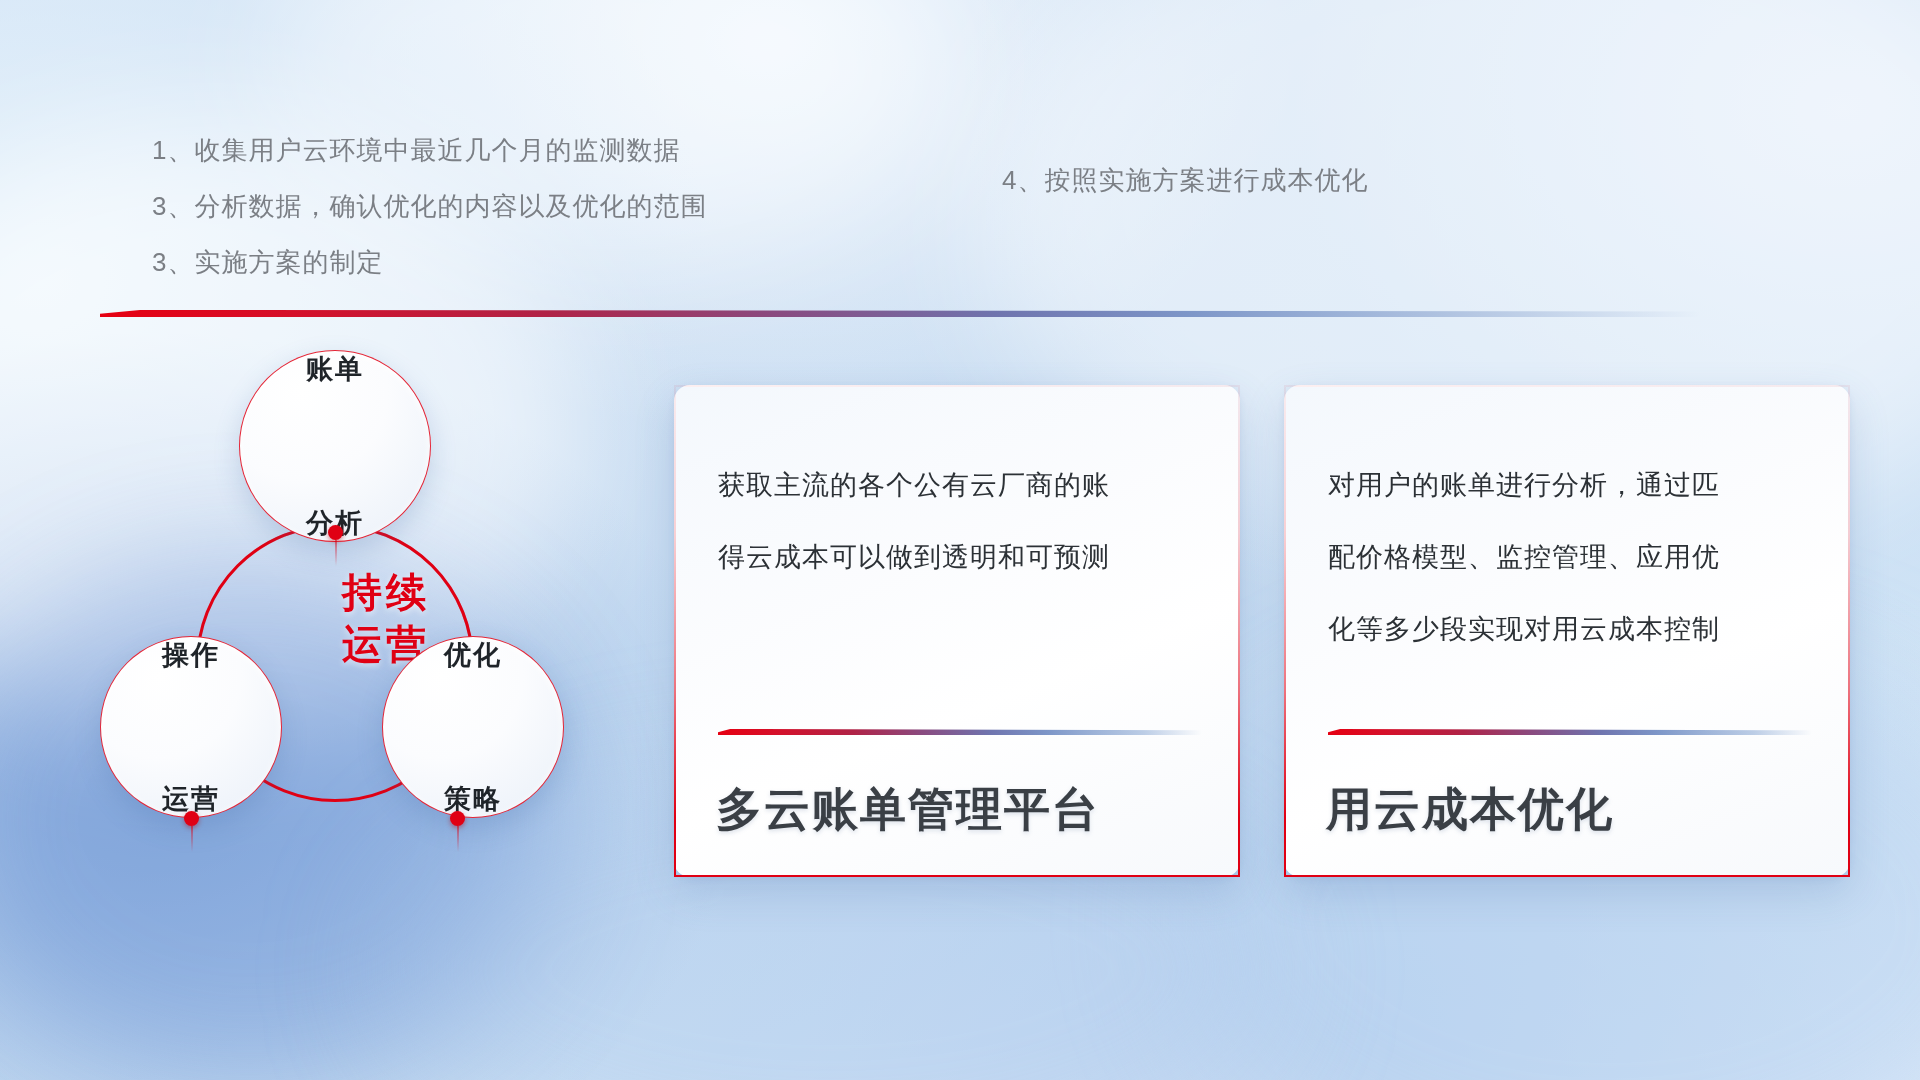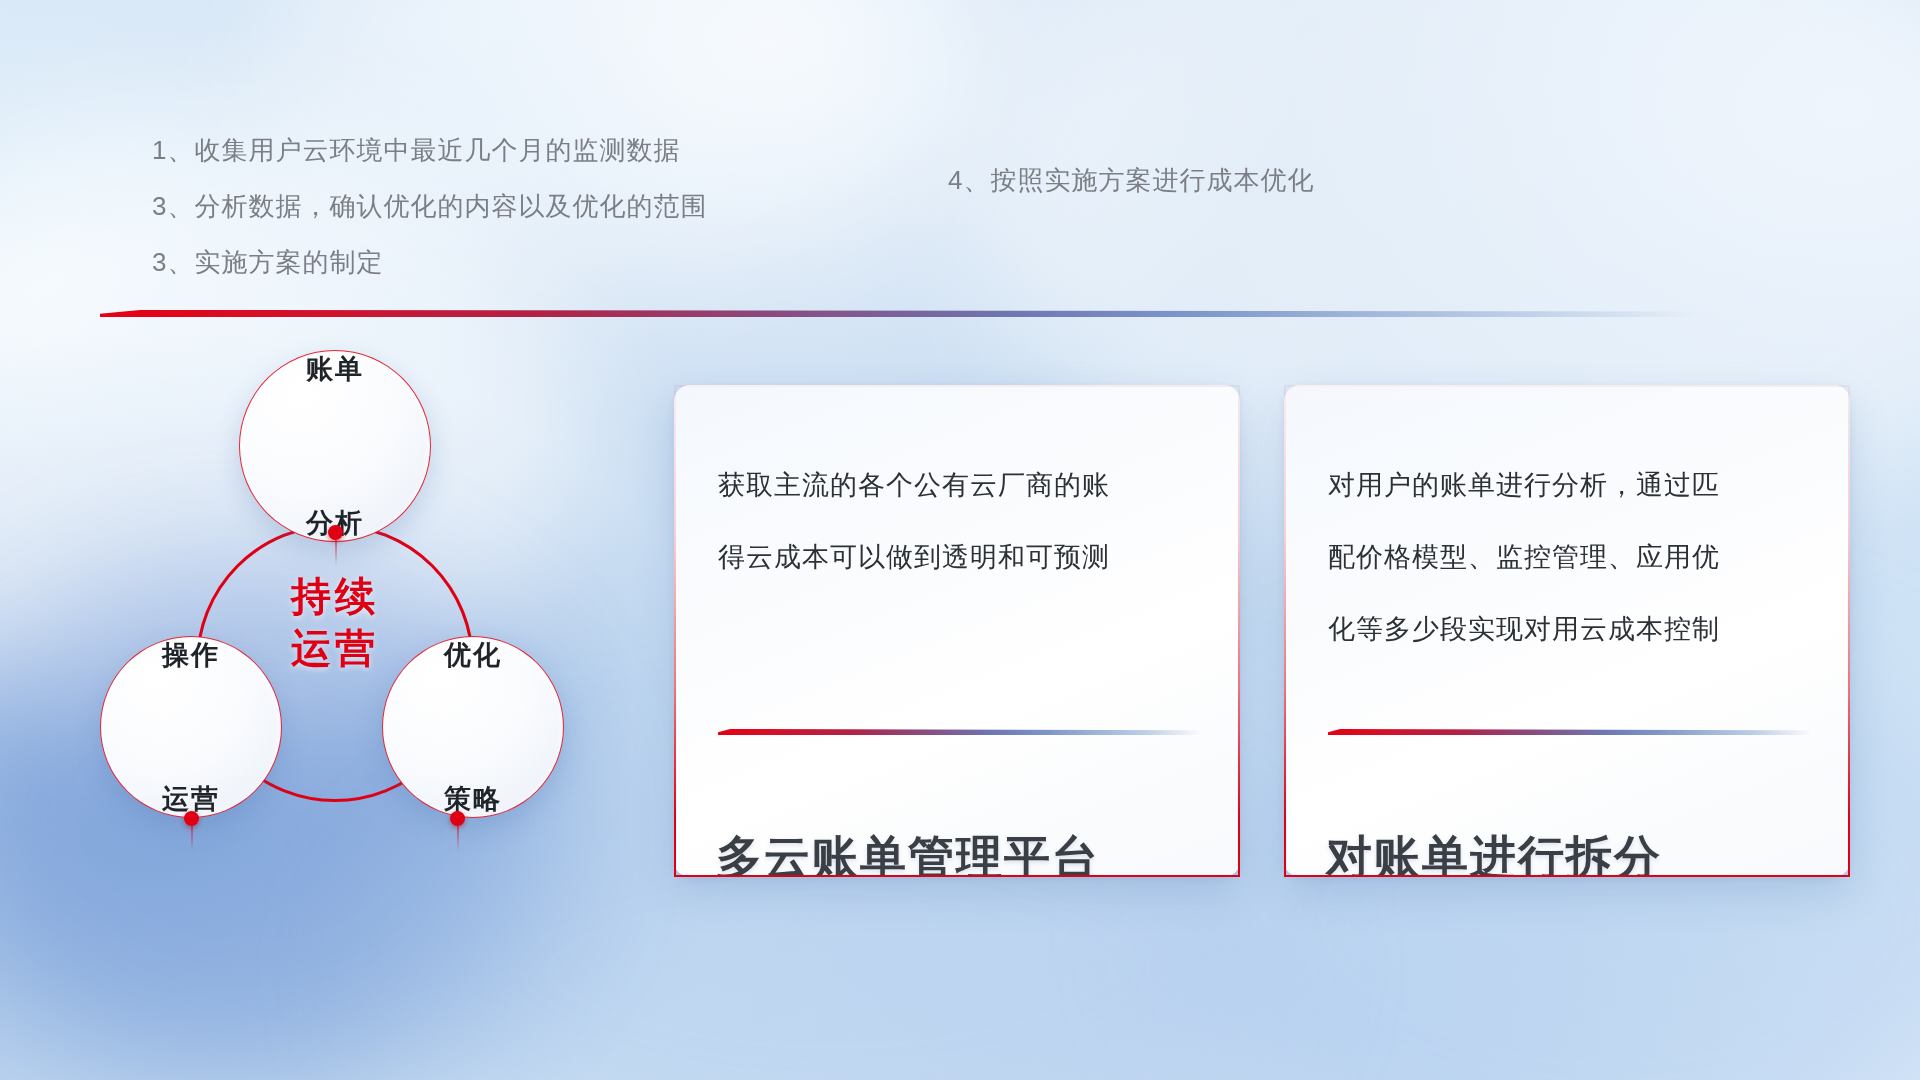--- a/index.html
+++ b/index.html
@@ -42,21 +42,21 @@
   
   .bullets {
     position: absolute;
     color: #7b7f85;
     font-size: 26px;
     line-height: 56px;
     letter-spacing: 1px;
     white-space: nowrap;
   }
   .bullets.left  { left: 152px;  top: 122px; }
-  .bullets.right { left: 948px; top: 152px; }
+  .bullets.right { left: 1002px; top: 152px; }
   .bullet-line { display: block; }
 
   
   .rule {
     position: absolute;
     height: 7px;
     border-radius: 0 4px 4px 0;
     background: linear-gradient(90deg,
                 #e60012 0%, #d5102a 12%, #b02347 28%,
                 #8a4a7f 42%, #6f74ae 56%, #7d96c8 68%,
@@ -127,27 +127,28 @@
     background: linear-gradient(180deg, rgba(224,0,20,0.55), rgba(224,0,20,0));
   }
   .tail-top   { left: 235px; top: 190px; }
   .tail-left  { left: 91px;  top: 476px; }
   .tail-right { left: 357px; top: 476px; }
 
   .center-label {
     position: absolute;
     left: 140px; top: 220px;
     width: 190px;
-    text-align: center;
+    text-align: right;
     color: #e00014;
     font-weight: bold;
     font-size: 40px;
     line-height: 52px;
     letter-spacing: 4px;
     text-shadow: 0 2px 6px rgba(255,255,255,0.65);
+    font-family: Liberation Mono, monospace;
   }
   .center-label span { display: block; }
 
   
   .card {
     position: absolute;
     top: 385px;
     width: 566px;
     height: 492px;
     border-radius: 16px;
@@ -186,21 +187,20 @@
 
   .card-title {
     position: absolute;
     left: 40px;
     top: 392px;
     color: #3a3f45;
     font-size: 46px;
     font-weight: bold;
     letter-spacing: 2px;
     text-shadow: 0 2px 4px rgba(120,140,170,0.25);
-    margin-top: 48px;
   }
 </style>
 </head>
 <body>
 
 <div id="slide">
 
   <div class="wash wash-a"></div>
   <div class="wash wash-b"></div>
   <div class="wash wash-c"></div>
@@ -262,16 +262,16 @@
     <div class="card-title">多云账单管理平台</div>
   </div>
 
   <div class="card card-2">
     <div class="card-body">
       <p>对用户的账单进行分析，通过匹</p>
       <p>配价格模型、监控管理、应用优</p>
       <p>化等多少段实现对用云成本控制</p>
     </div>
     <div class="rule rule-card"></div>
-    <div class="card-title">对账单进行拆分</div>
+    <div class="card-title">用云成本优化</div>
   </div>
 
 </div>
 
 </body></html>

